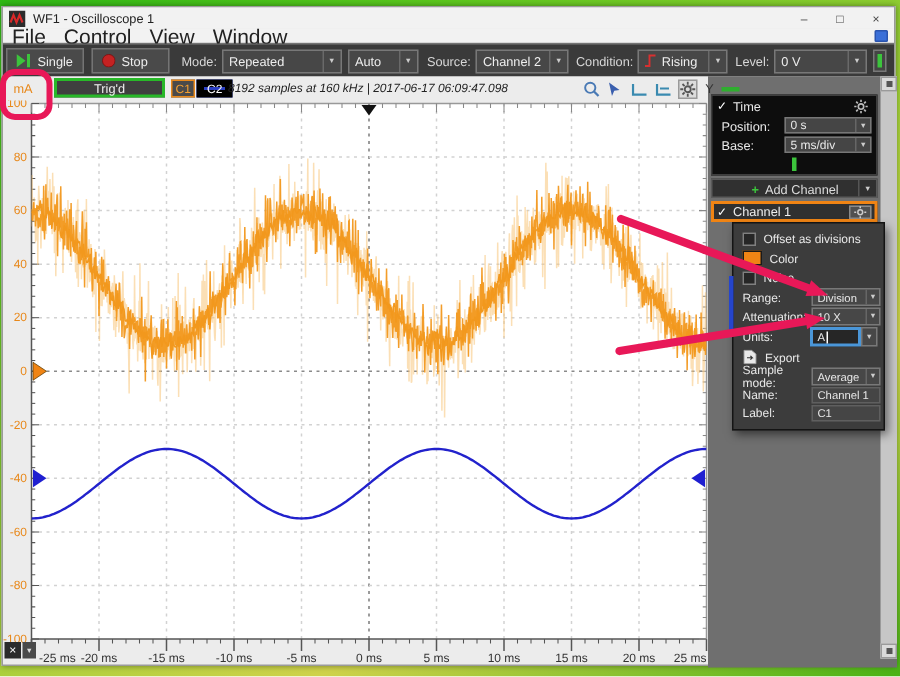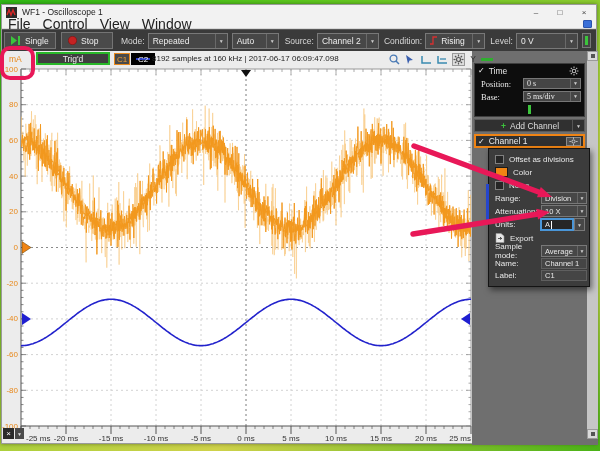--- a/index.html
+++ b/index.html
@@ -42,21 +42,21 @@
   
   .statusrow { position:absolute; left:0; top:46px; width:470px; height:16px; background:#ececec; }
   .unit-label { position:absolute; left:7px; top:3px; color:#e8881a; font-size:8.5px; }
   .trig-badge { position:absolute; left:34px; top:1px; width:74px; height:13px; background:#3f3f3f;
                 border:2px solid #28b828; color:#f0f0f0; font-size:8.5px; display:flex;
                 align-items:center; justify-content:center; }
   .c1-badge { position:absolute; left:112px; top:2px; height:12px; padding:0 2px; background:#4a4a4a;
               border:1px solid #e8881a; color:#f5a030; font-size:8px; display:flex; align-items:center; }
   .c2-badge { position:absolute; left:129px; top:2px; height:12px; padding:0 2px; background:#2b3fc4;
               border:5px solid #000000; color:#fff; font-size:8px; display:flex; align-items:center; }
-  .samples-text { position:absolute; left:150px; top:3px; font-size:8px; color:#222; }
+  .samples-text { position:absolute; left:150px; top:3px; font-size:8px; color:#222;font-style:italic; }
   .plot-icons { position:absolute; left:386px; top:1px; height:14px; display:flex; align-items:center; gap:3px; z-index:5; }
   .pi { width:13px; height:13px; display:flex; align-items:center; justify-content:center; }
   .pi.pressed { background:#dcdcdc; border:1px solid #9a9a9a; }
   .y-btn { font-size:8.5px; color:#333; width:10px; text-align:center; }
   .green-dash { width:12px; height:3px; background:#2fae2f; }
 
   
   #plot-svg { position:absolute; left:0; top:62px; }
   .xaxis-close { position:absolute; left:1px; top:423px; width:11px; height:11px; background:#2b2b2b;
                  color:#fff; font-size:8px; display:flex; align-items:center; justify-content:center; }
@@ -67,21 +67,21 @@
   .sidebar { position:absolute; left:470px; top:46px; width:126px; height:394px; background:#6f6f6f; }
   .scrollbar { position:absolute; left:115px; top:0; width:11px; height:388px; background:#c6c6c6; }
   .sb-btn { position:absolute; left:0; width:11px; height:10px; background:#dadada; border:1px solid #9a9a9a;
             display:flex; align-items:center; justify-content:center; }
   .sb-btn i { display:block; width:4px; height:4px; background:#555; }
 
   .time-panel { position:absolute; left:2px; top:12px; width:111px; height:54px; background:#0d0d0d;
                 border:1px solid #3e3e3e; color:#e8e8e8; font-size:8.5px; }
   .panel-header { display:flex; align-items:center; height:13px; padding:0 3px; gap:4px; }
   .panel-header .chk { color:#fff; font-size:8px; }
-  .panel-row { display:flex; align-items:center; height:13px; padding:0 3px 0 6px;font-family:Liberation Serif, serif; }
+  .panel-row { display:flex; align-items:center; height:13px; padding:0 3px 0 6px; }
   .panel-row .fld { margin-left:auto; width:58px; height:11px; background:#454545; border:1px solid #777;
                     font-size:8px; display:flex; align-items:center; padding-left:3px; }
   .fld .dda { margin-left:auto; width:10px; font-size:6px; color:#ccc; text-align:center;
               border-left:1px solid #666; align-self:stretch; display:flex; align-items:center; justify-content:center; }
   .time-run { display:flex; justify-content:center; margin-top:2px; }
   .time-run i { display:block; width:3px; height:9px; background:#3cc43c; }
 
   .add-channel { position:absolute; left:2px; top:68px; width:111px; height:13px; background:#303030;
                  border:1px solid #5a5a5a; color:#ddd; font-size:8.5px; display:flex; align-items:center; }
   .add-channel .plus { color:#3cc43c; font-weight:bold; margin:0 4px 0 26px; }

